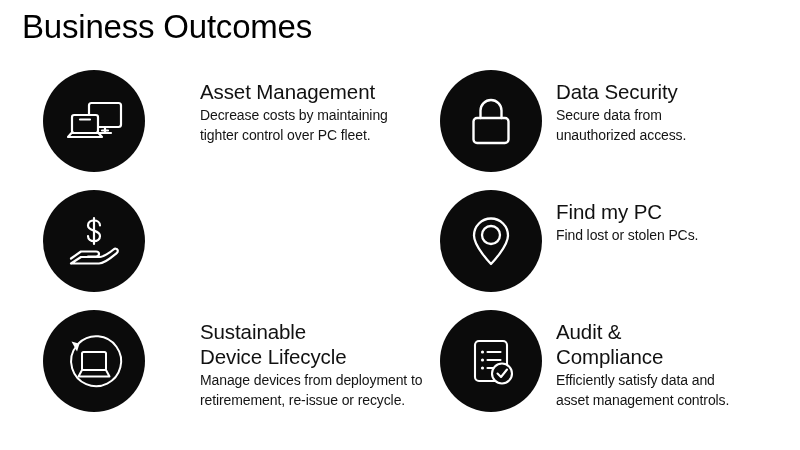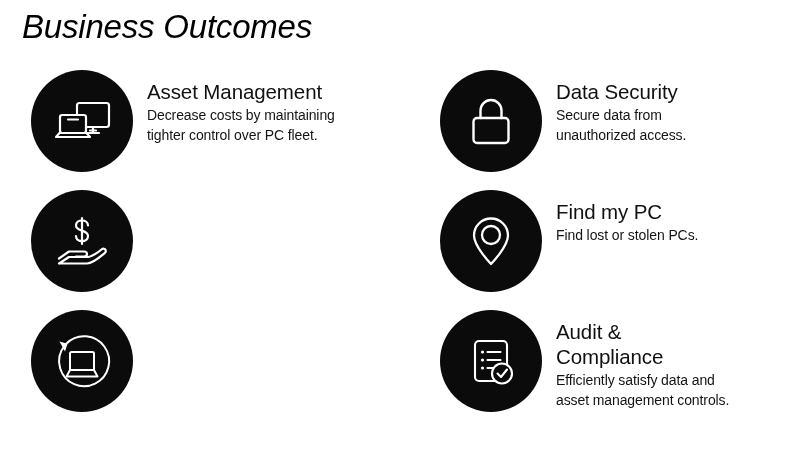--- a/index.html
+++ b/index.html
@@ -23,35 +23,34 @@
   }
   .slide-title {
     position: absolute;
     left: 22px;
     top: 8px;
     font-size: 33px;
     font-weight: 400;
     letter-spacing: -0.2px;
     color: #000000;
     white-space: nowrap;
-    font-style: italic;
   }
   .grid {
     position: absolute;
     left: 0;
     top: 62px;
     width: 800px;
     height: 388px;
   }
   .item {
     position: absolute;
     display: flex;
     align-items: flex-start;
   }
-  .col-left  { left: 31px; }
+  .col-left  { left: 43px; gap: 41px; }
   .col-right { left: 440px; }
   .row-1 { top: 8px; }
   .row-2 { top: 128px; }
   .row-3 { top: 248px; }
   .icon-badge {
     width: 102px;
     height: 102px;
     border-radius: 50%;
     background: #0b0b0b;
     flex: 0 0 102px;
@@ -132,20 +131,24 @@
     <div class="item col-left row-3">
       <div class="icon-badge">
         <svg width="80" height="80" viewBox="0 0 80 80" fill="none" stroke="#ffffff" stroke-width="2" stroke-linejoin="round" stroke-linecap="round">
           <path d="M24.5 22.5 A25 25 0 1 1 18.2 47.5 A25 25 0 0 1 23.4 23.8"></path>
           <path d="M17.5 20.5 L25.5 22.8 L23.0 30.6 Z" fill="#ffffff" stroke="none"></path>
           <rect x="28" y="31" width="24" height="18" rx="1.6" fill="#0b0b0b"></rect>
           <path d="M24.5 55.5 L55.5 55.5 L52 49 L28 49 Z" fill="#0b0b0b"></path>
         </svg>
       </div>
       <div class="text-wrap">
+        <div class="item-title">Sustainable
+Device Lifecycle</div>
+        <div class="item-desc">Manage devices from deployment to
+retiremement, re-issue or recycle.</div>
       </div>
     </div>
 
     <div class="item col-right row-1">
       <div class="icon-badge">
         <svg width="72" height="72" viewBox="0 0 72 72" fill="none" stroke="#ffffff" stroke-width="2.4" stroke-linejoin="round" stroke-linecap="round">
           <path d="M25.5 33 L25.5 25.5 A10.5 10.5 0 0 1 46.5 25.5 L46.5 33"></path>
           <rect x="18.5" y="33" width="35" height="25" rx="3.5"></rect>
         </svg>
       </div>

